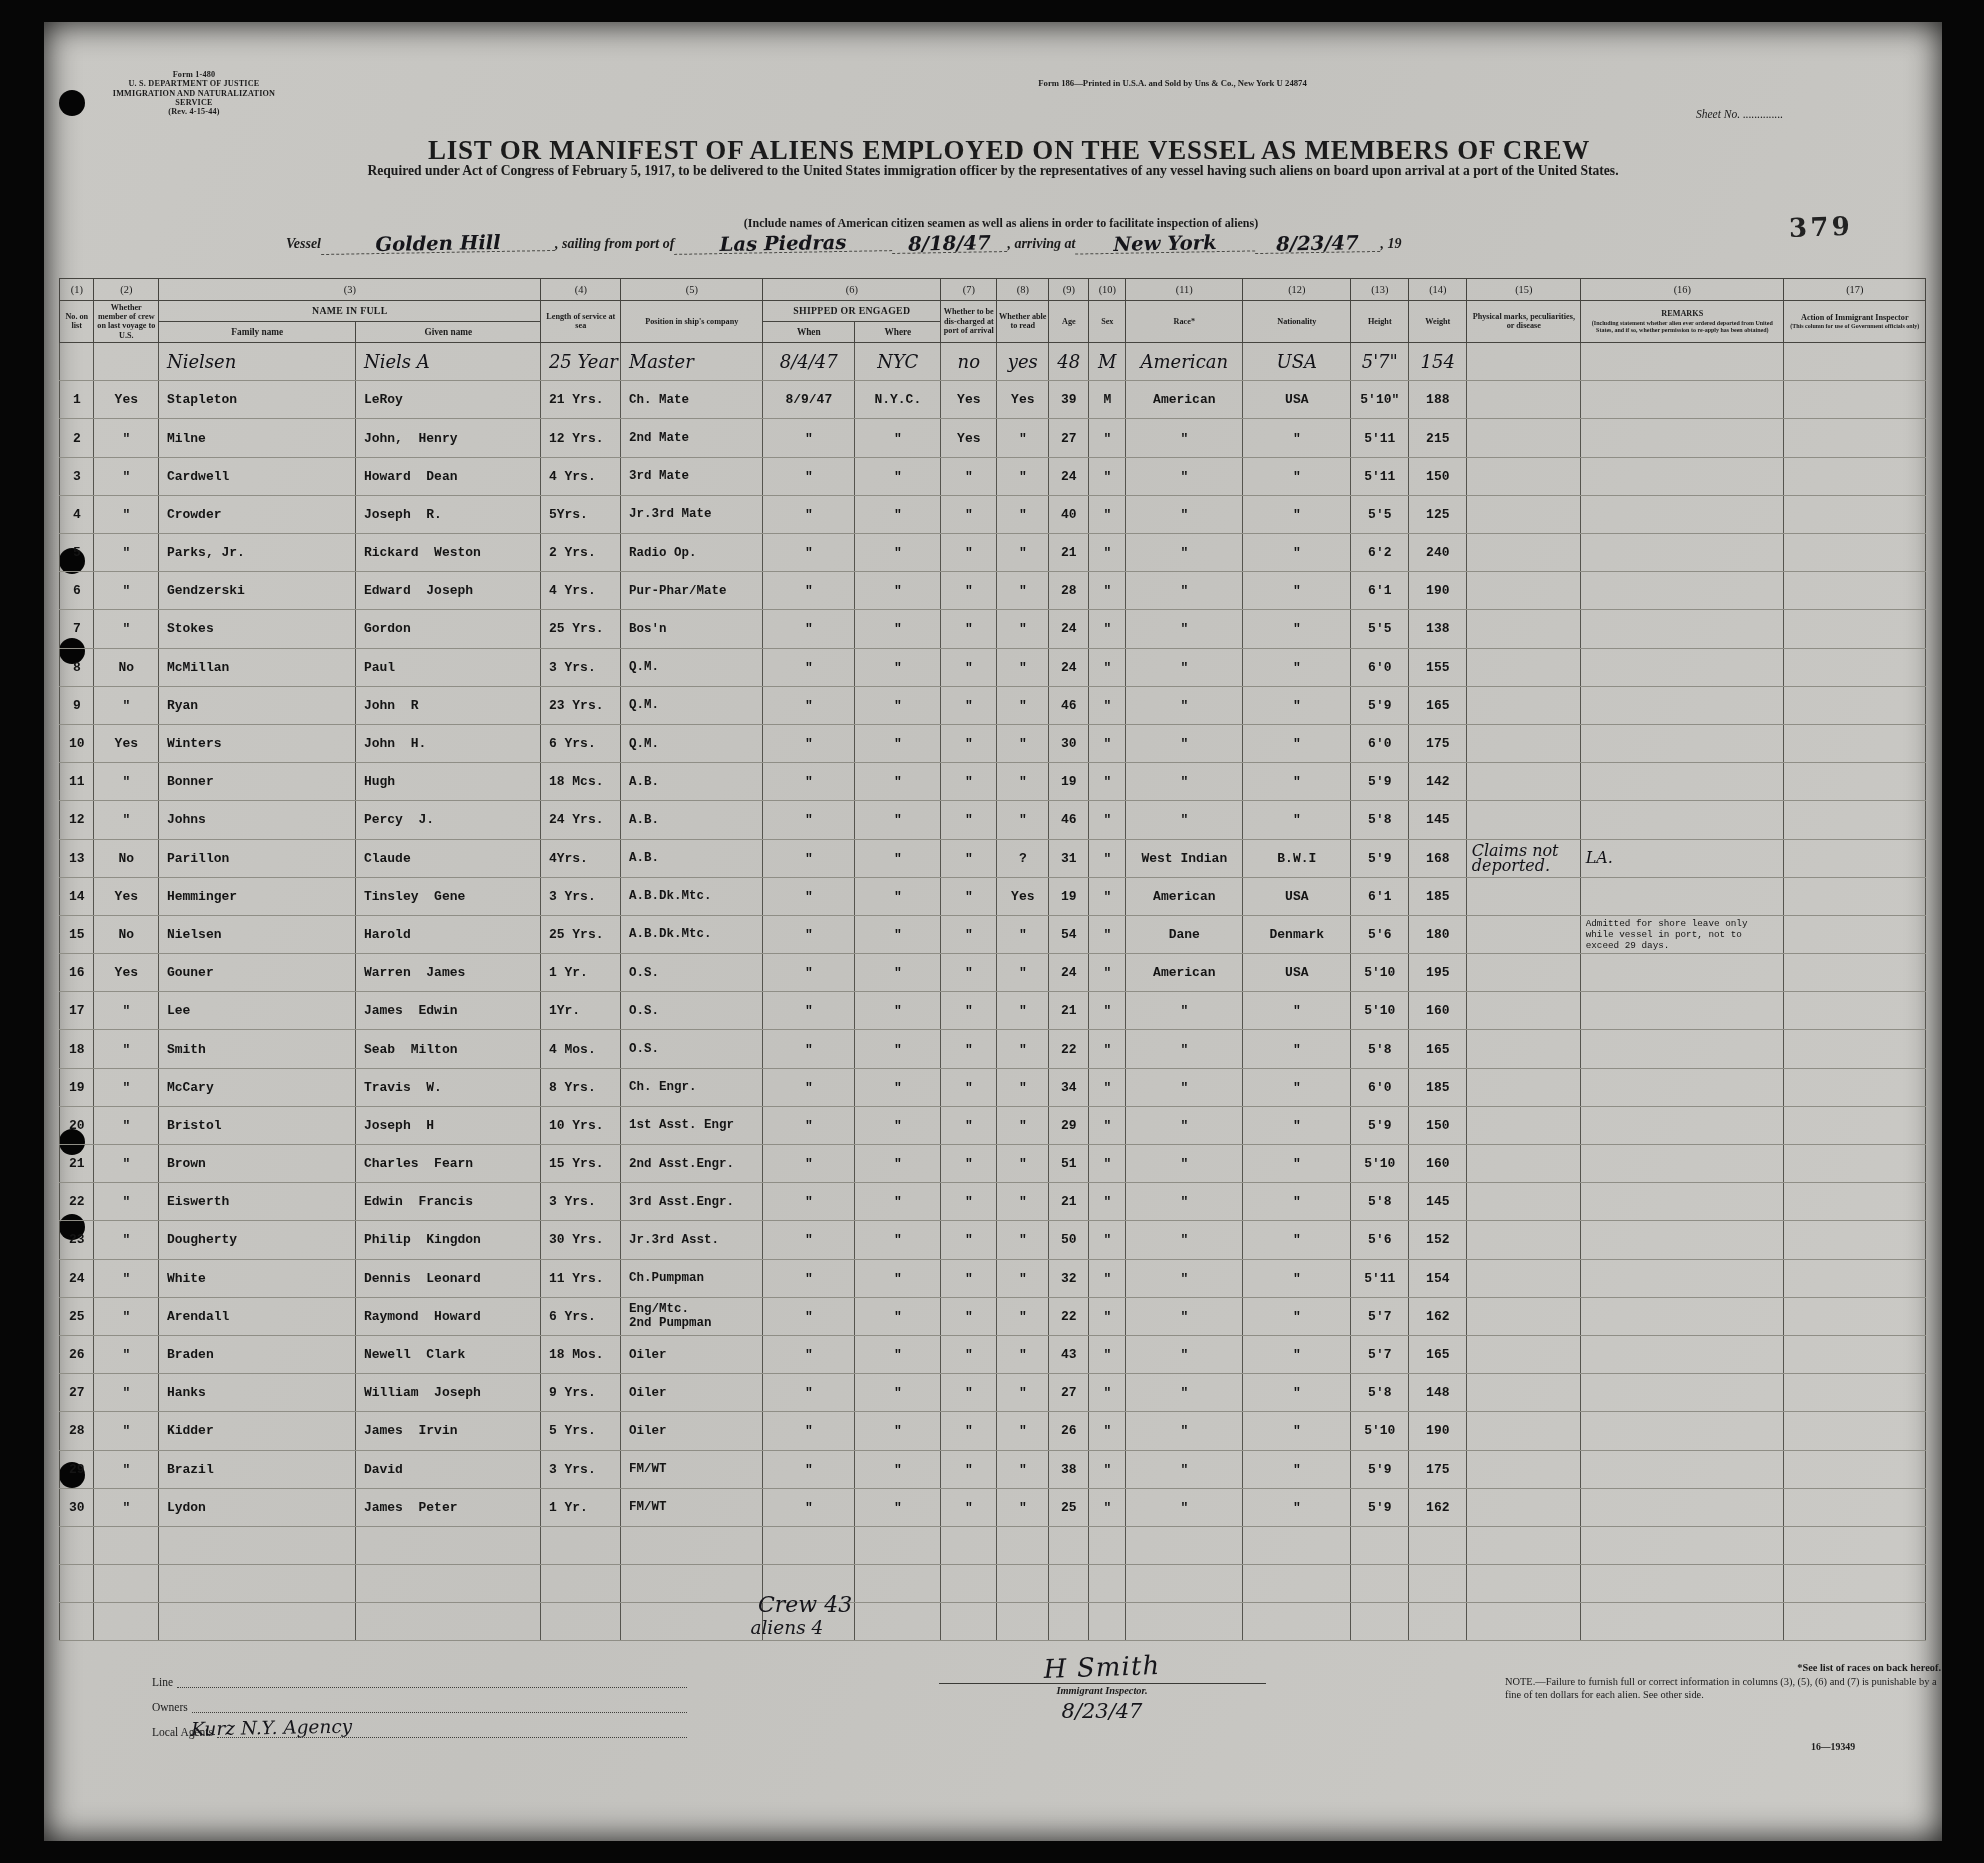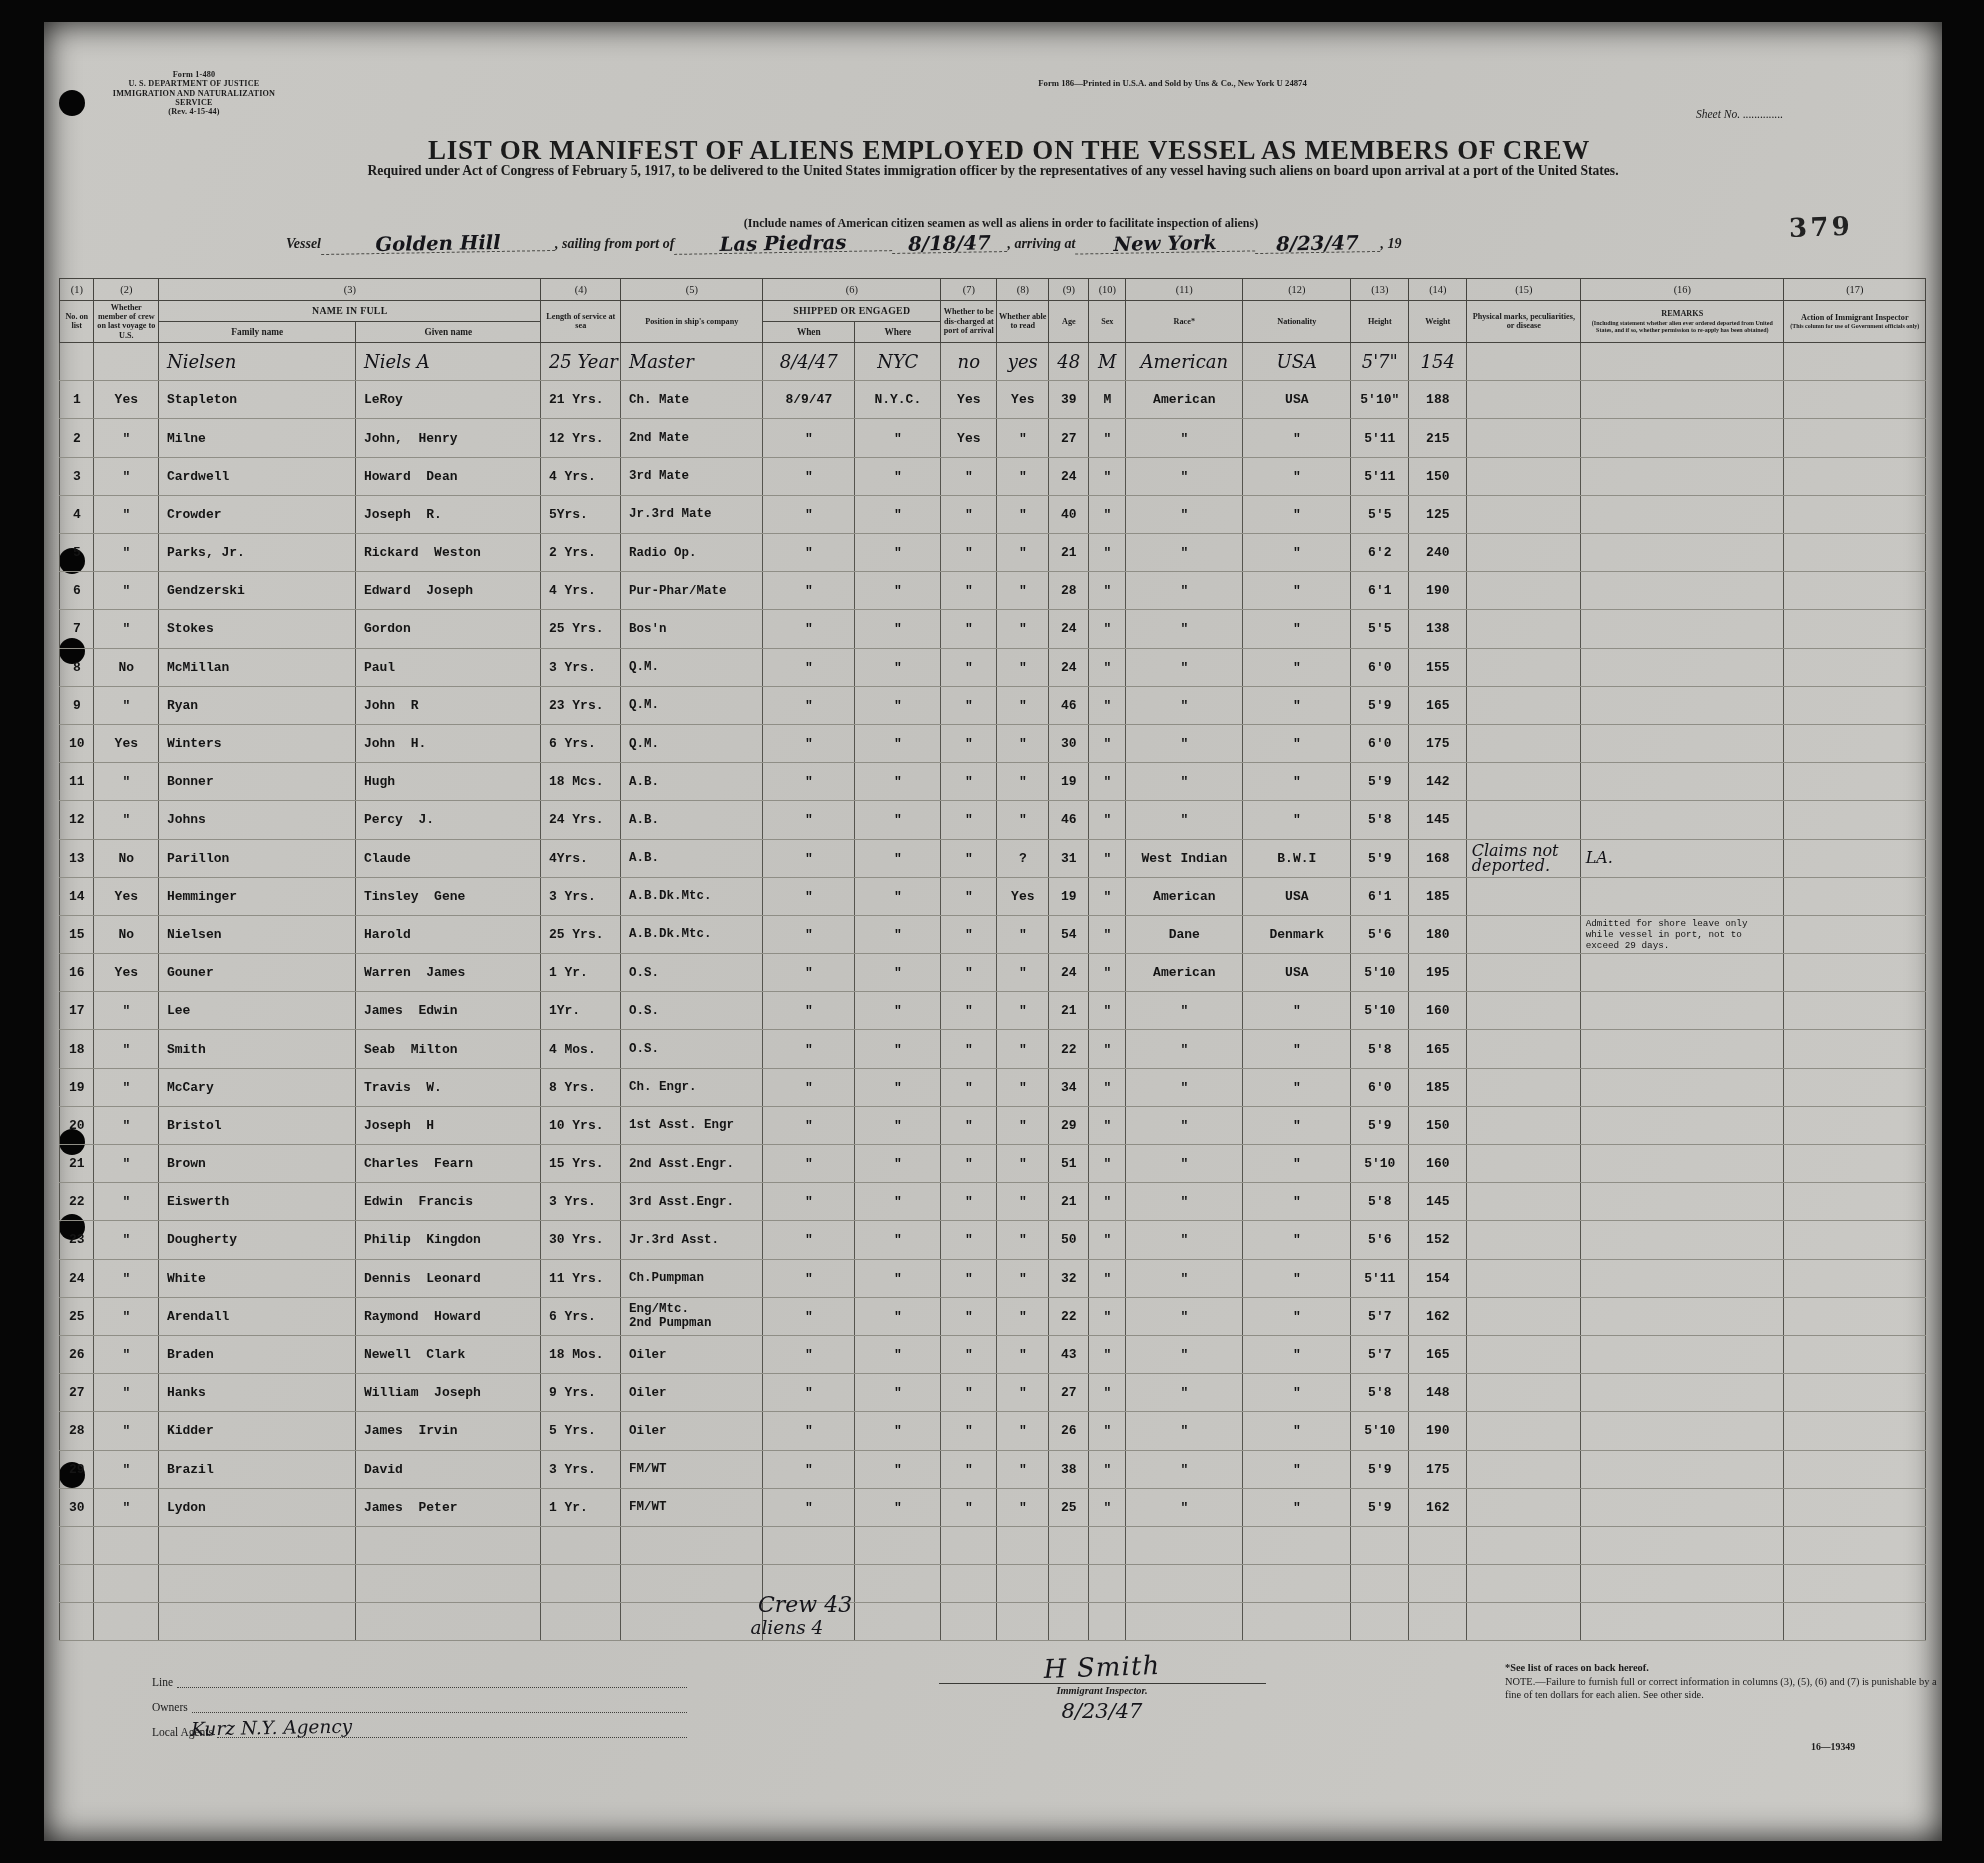--- a/index.html
+++ b/index.html
@@ -84,21 +84,21 @@
   .dots { display:inline-block; flex:1; border-bottom:1.1px dotted #3e3e3a; height:2.2px; }
   .agents-hw { position:absolute; left:82px; bottom:0px; font-size:18.5px; white-space:nowrap; transform:rotate(-1deg); }
 
   .footer-center { position:absolute; left:851px; top:1630px; width:414px; text-align:center; }
   .footer-center .sig { font-size:26px; letter-spacing:1.1px; transform:rotate(-2deg); }
   .footer-center .rule { width:327px; border-top:0.5px solid #3a3a36; margin:1.1px auto 1.1px auto; }
   .footer-center .insp { font-size:10.4px; font-style:italic; font-weight:bold; }
   .footer-center .sigdate { font-size:21px; margin-top:3.3px; }
 
   .footer-right { position:absolute; left:1461px; top:1640px; width:436px; }
-  .note-bold { font-size:10.4px; font-weight:bold; margin-bottom:2.2px; }
+  .note-bold { font-size:10.4px; font-weight:bold; margin-bottom:2.2px;text-align:right; }
   .note-text { font-size:10.4px; line-height:13px; }
   .print-code { position:absolute; left:1767px; top:1719px; font-size:9.8px; font-weight:bold; }
 </style>
 </head>
 <body>
 
 <div class="paper">
 
   <div class="hole" style="top:68px"></div>
   <div class="hole" style="top:526px"></div>

